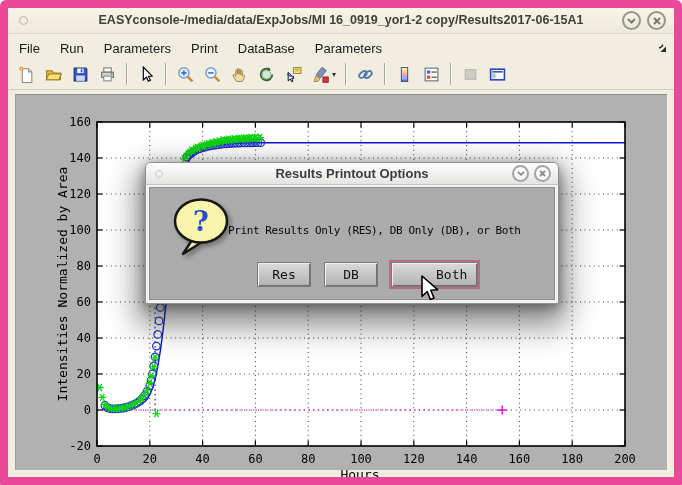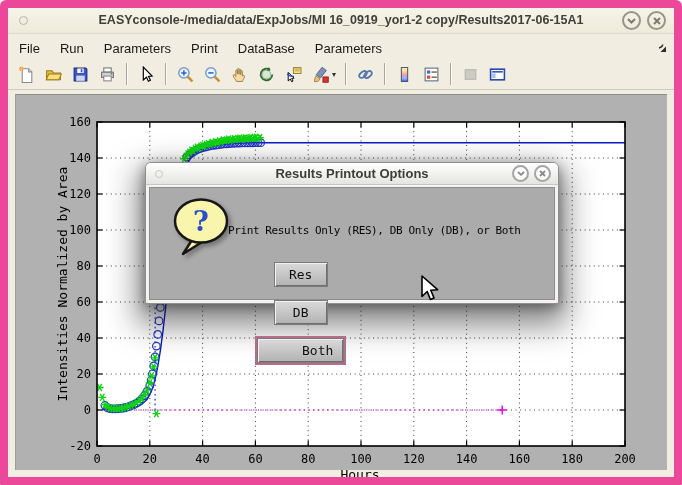--- a/index.html
+++ b/index.html
@@ -49,21 +49,21 @@
   .dlg-title{position:absolute;left:0;right:0;top:3px;text-align:center;font-size:13px;
              font-weight:bold;color:#3c3c3c;}
   .dlg-btns{position:absolute;right:7px;top:2px;display:flex;gap:5px;}
   .dlg-cbtn{width:17px;height:17px;border:2px solid #a4a4a4;border-radius:50%;background:#fcfcfc;
             display:flex;align-items:center;justify-content:center;padding:0;}
   .dlg-body{position:absolute;left:3px;right:3px;top:24px;bottom:3px;background:#ababab;
             border:1px solid #8c8c8c;}
   .bubble{position:absolute;left:20px;top:8px;filter:drop-shadow(3px 3px 2px rgba(0,0,0,.3));}
   .dlg-msg{position:absolute;left:78px;top:36px;font-family:"DejaVu Sans Mono",monospace;
            font-size:11px;letter-spacing:-.4px;color:#050505;white-space:nowrap;}
-  .dlg-row{position:absolute;left:107px;top:74px;display:flex;gap:13px;align-items:center;flex-direction:column;}
+  .dlg-row{position:absolute;left:107px;top:74px;display:flex;gap:13px;align-items:center;}
   .dlg-push{min-width:54px;height:25px;padding:0 10px;font-family:"DejaVu Sans Mono",monospace;
             font-size:13px;color:#111;background:linear-gradient(#dadada,#b2b2b2);
             border:1px solid #7b7b7b;
             box-shadow:inset 1px 1px 0 #efefef,inset -1px -1px 0 #6f6f6f;}
   .dlg-push.focused{outline:2px solid #b86b8b;padding-left:44px;}
   
   #cursor{position:absolute;left:412px;top:267px;z-index:60;pointer-events:none;}
 </style>
 </head>
 <body>

